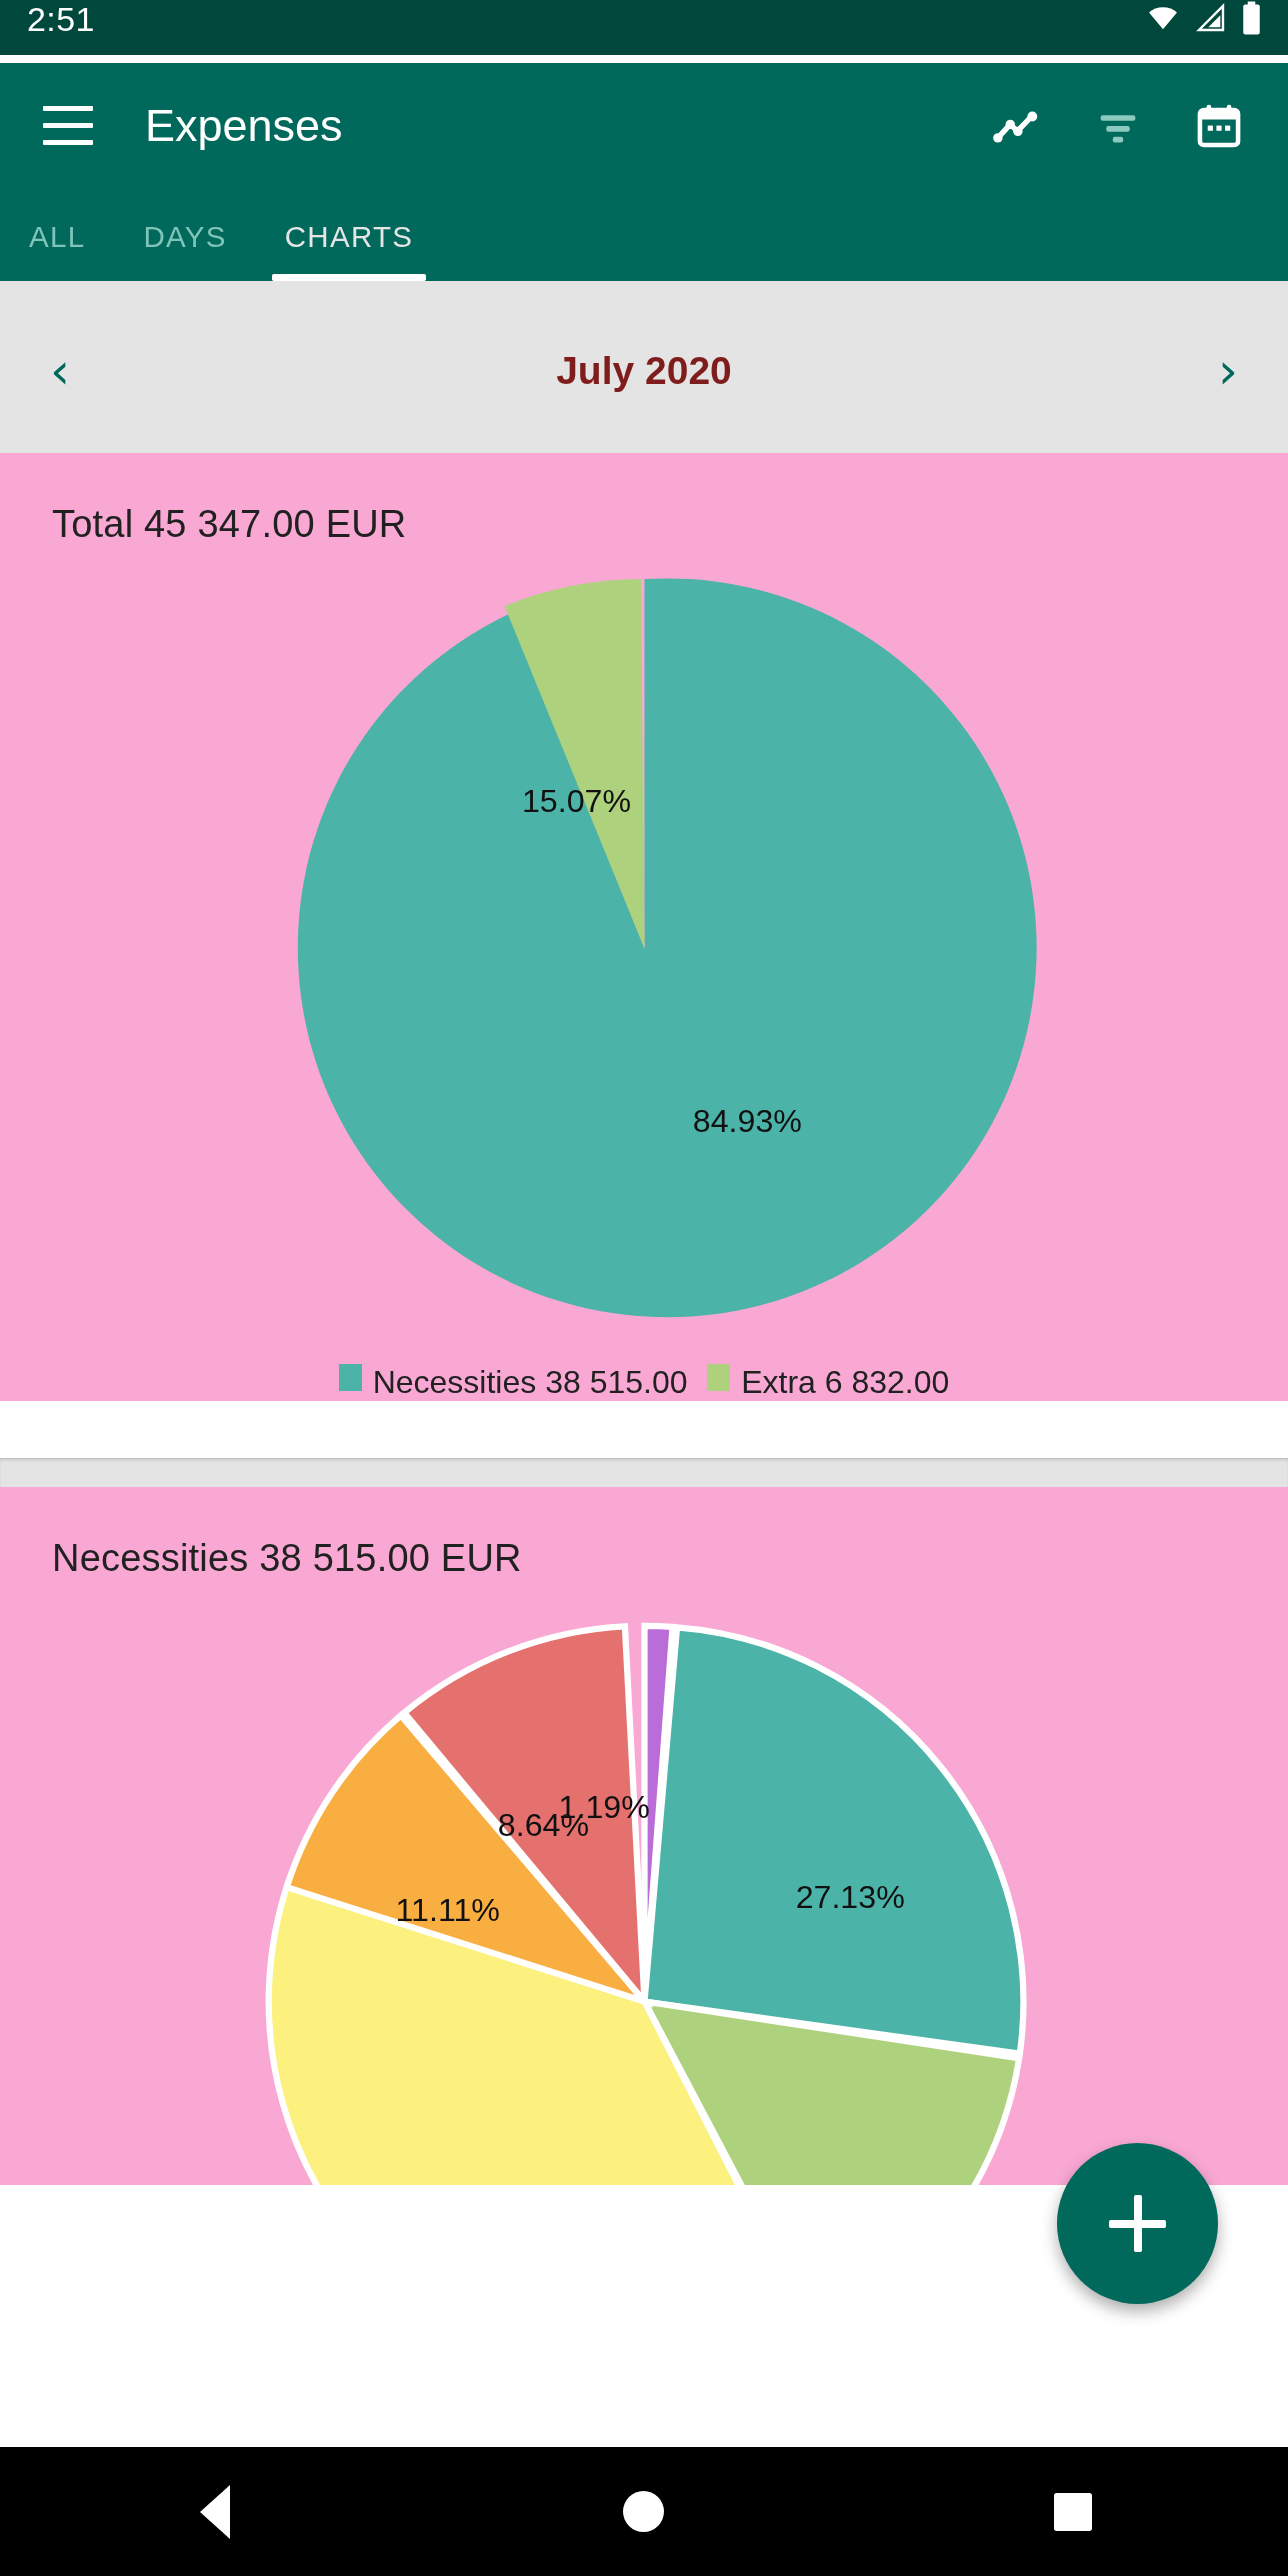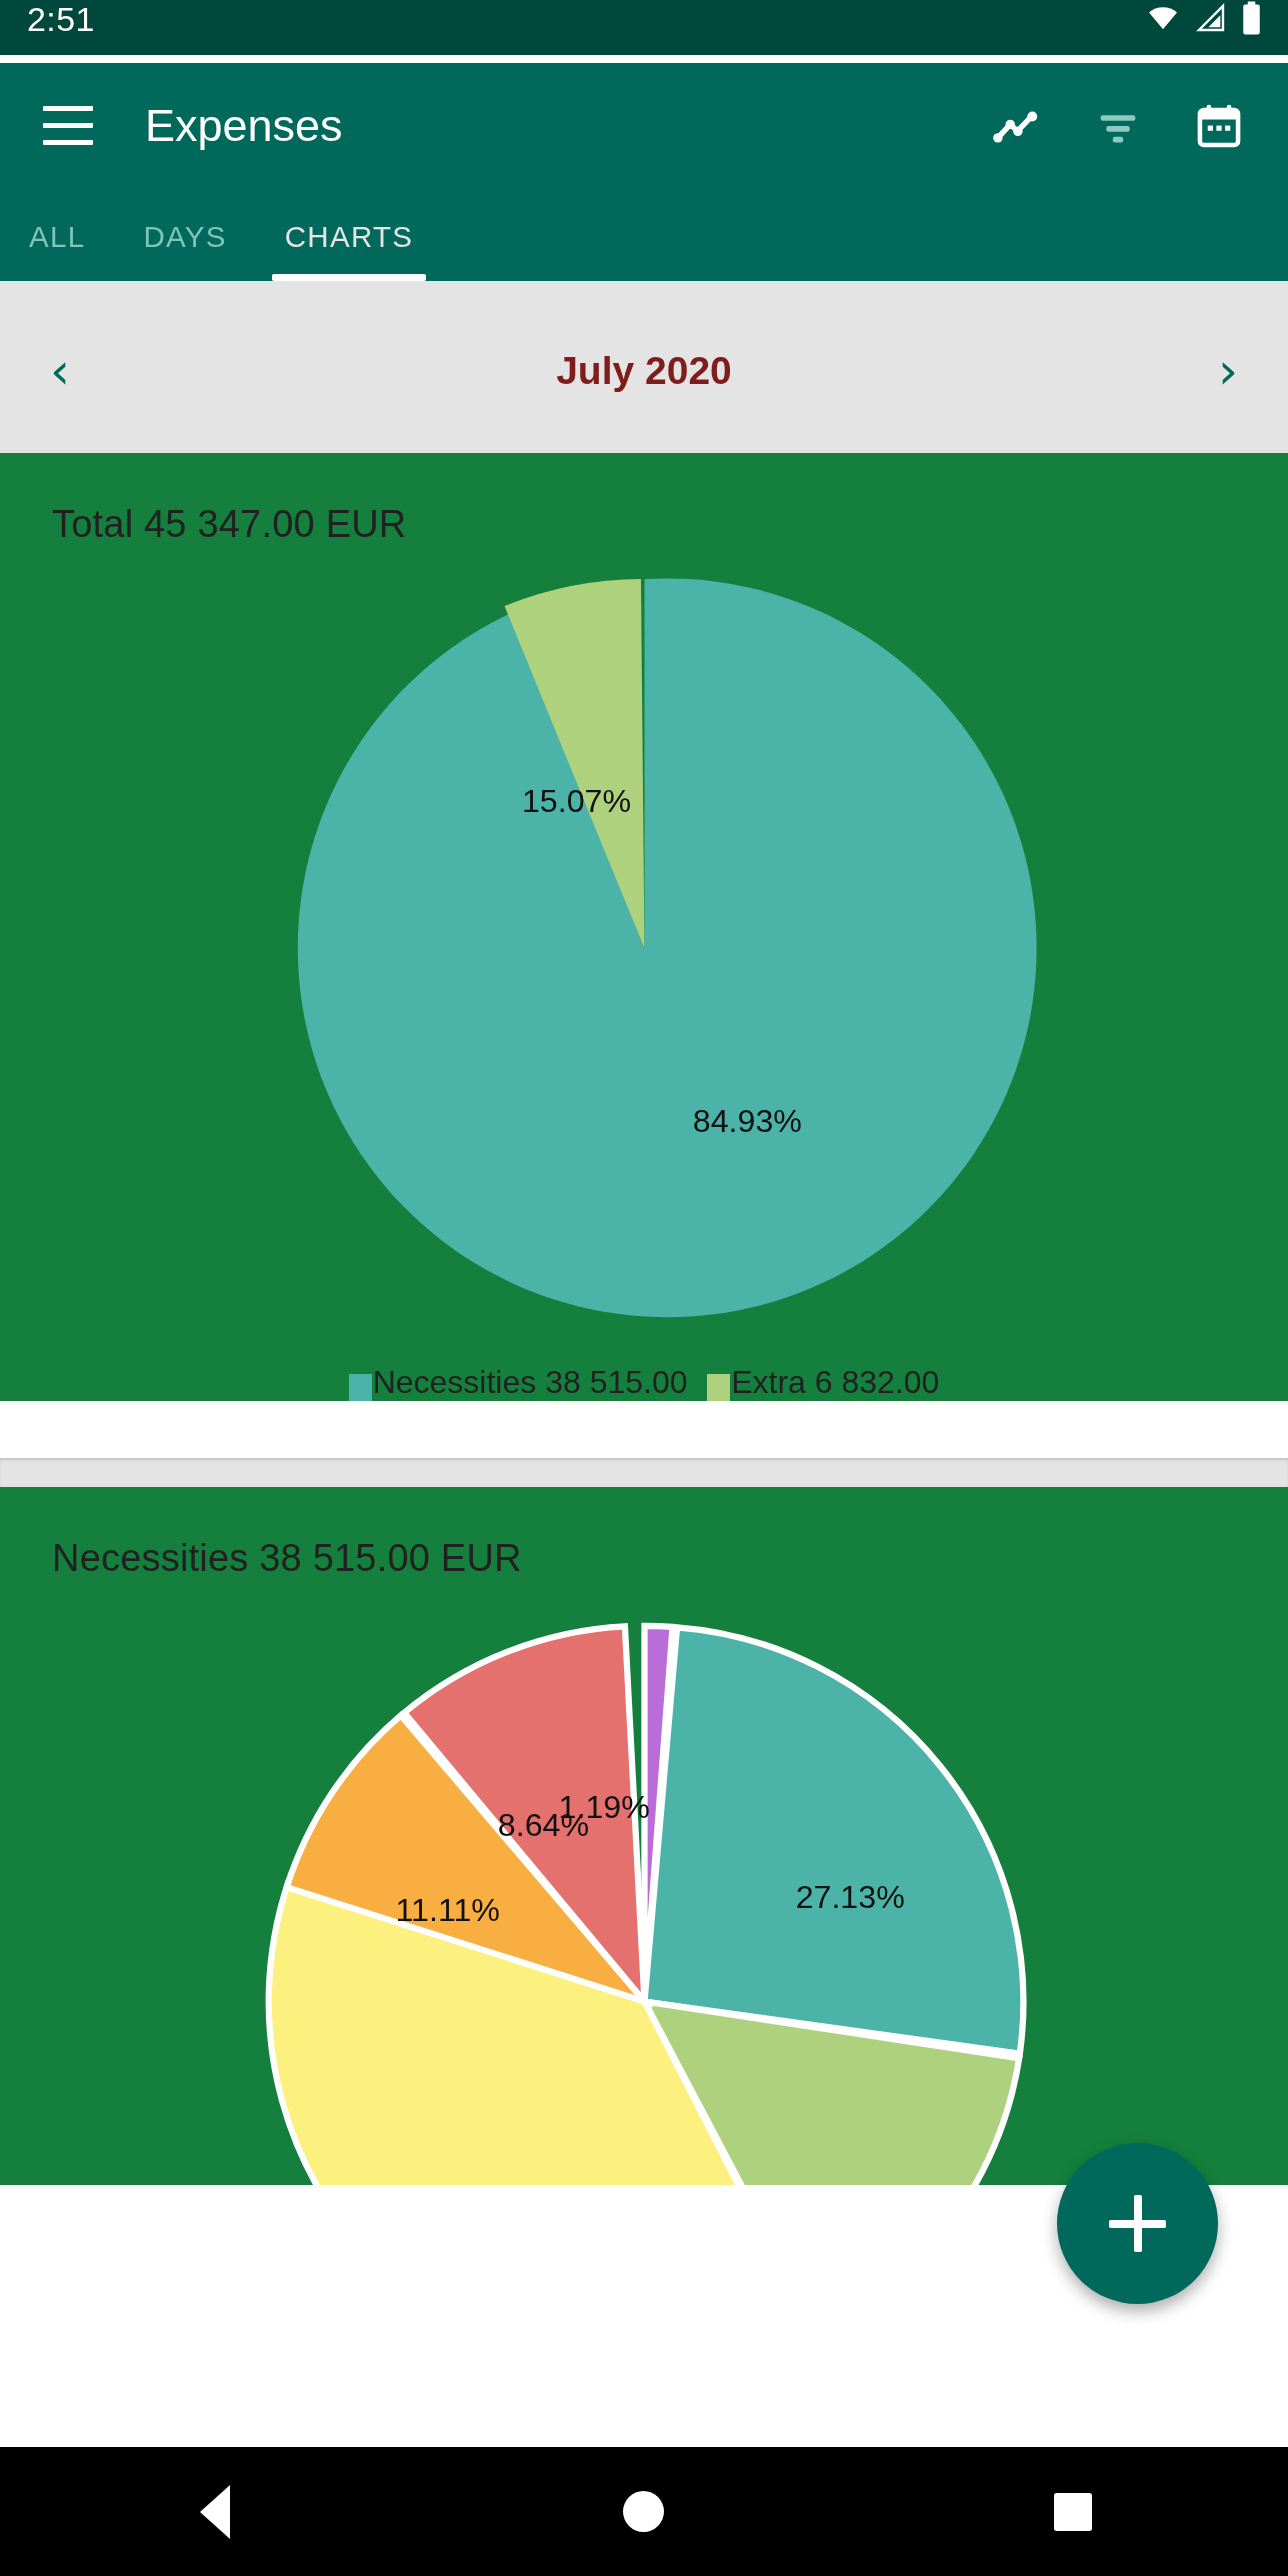--- a/index.html
+++ b/index.html
@@ -56,34 +56,34 @@
     display:flex; align-items:center; justify-content:space-between;
     padding:0 50px;
   }
   .month-arrow{
     color:#00695B; font-size:50px; line-height:1; cursor:pointer;
     font-family:"DejaVu Sans", sans-serif; user-select:none;
   }
   .month-label{ color:#7f1d1d; font-size:39px;font-weight:bold; }
 
   
-  .card{ background:#15803d; padding:0; position:relative; }
+  .card{ background:#f9a8d4; padding:0; position:relative; }
   .card-title{
     font-size:38px; color:#212121; padding:50px 0 0 52px;
     letter-spacing:0.2px;
   }
   .separator{ height:29px; background:#E4E4E4;
     box-shadow: inset 0 2.7px 4.5px -2.7px rgba(0,0,0,.35); }
 
   .pie-wrap{ display:flex; justify-content:center; }
   .legend{
     display:flex; align-items:center; justify-content:center;
     gap:19.7px; margin-top:12.5px; flex-wrap:wrap;
   }
-  .legend-item{ display:flex; align-items:flex-end; gap:1px; }
+  .legend-item{ display:flex; align-items:flex-start; gap:11px; }
   .legend-swatch{ width:23px; height:27px; }
   .legend-text{ font-size:32px; color:#212121; }
 
   .pie-label{
     font-size:36px; fill:#111111;
     font-family:"Liberation Sans", sans-serif;
   }
 
   
   .fab{

